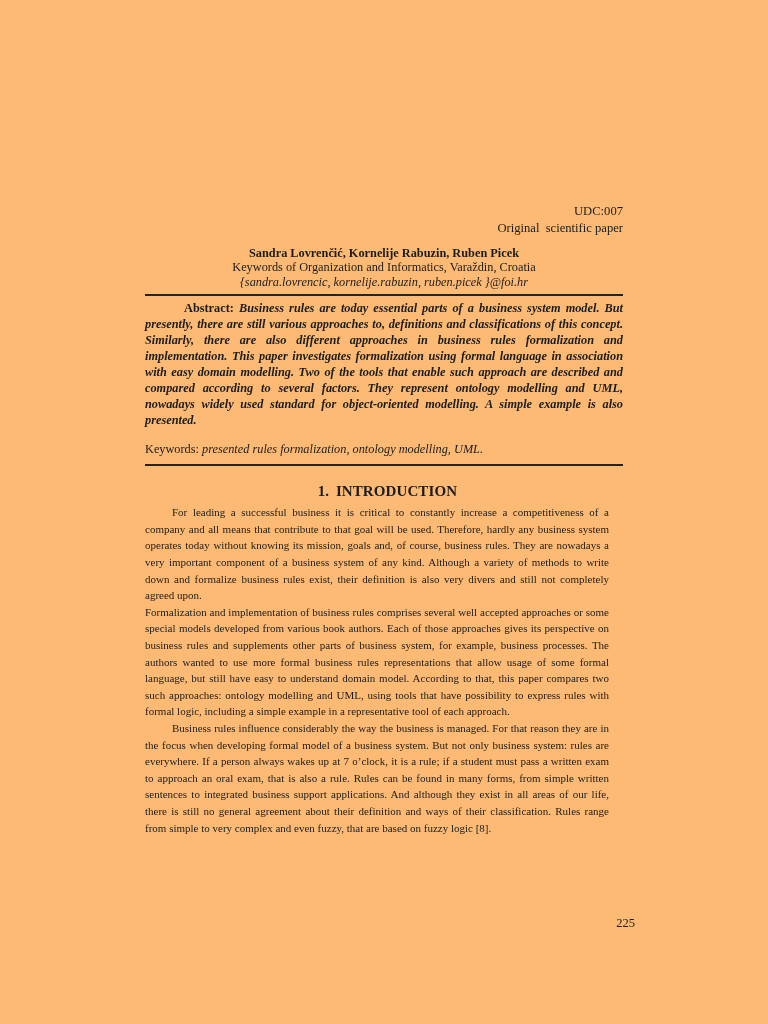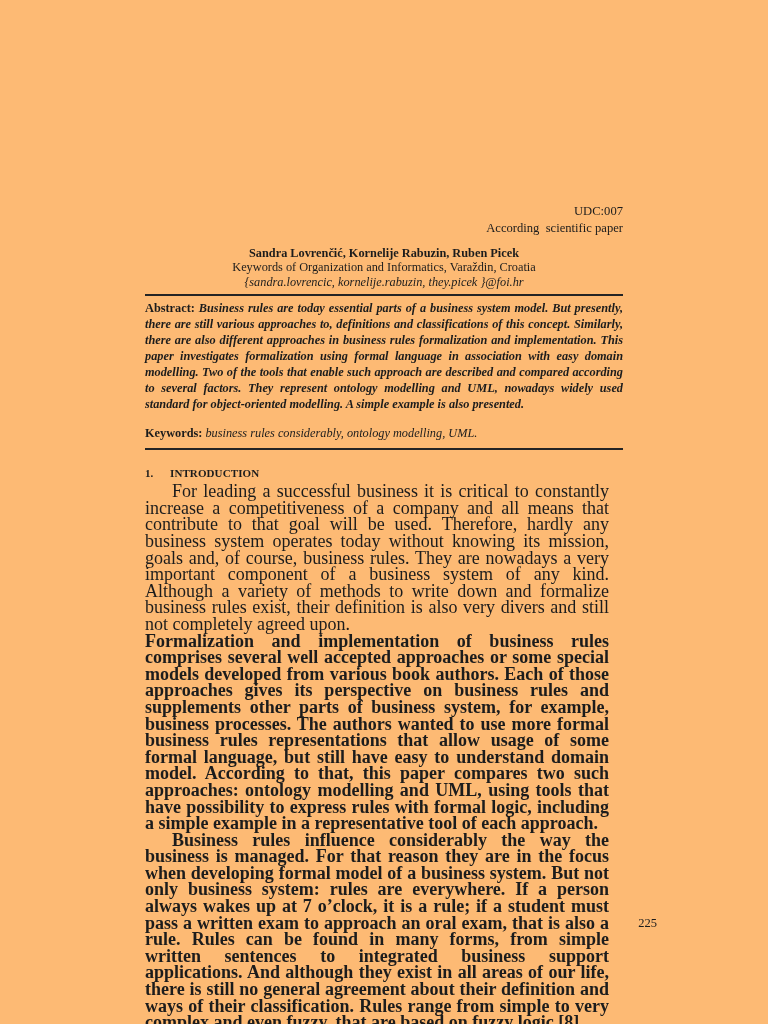--- a/index.html
+++ b/index.html
@@ -48,72 +48,73 @@
     border-bottom: 2px solid #242424;
     padding: 4px 0 7px 0;
   }
   .abstract-par {
     font-size: 12.3px;
     line-height: 16px;
     text-align: justify;
     font-weight: bold;
     font-style: italic;
   }
-  .abstract-par .label { font-style: normal; }
+  .abstract-par .label { font-style: normal; margin-left: 39px; }
   .keywords-par {
     margin-top: 13px;
     font-size: 12.3px;
     line-height: 16px;
   }
-  .keywords-par .label { font-weight: bold; }
+  .keywords-par .label { font-weight: normal; }
   .keywords-par .kw-text { font-style: italic; }
   .section-heading {
     margin-top: 17px;
-    font-size: 11px;
+    font-size: 15px;
     font-weight: bold;
     letter-spacing: 0.1px;
+    text-align: center;
   }
   .section-heading .num { display: inline-block; width: 25px; }
   .para {
     margin: 4px 14px 0 0;
-    font-size: 18px;
+    font-size: 11px;
     line-height: 16.6px;
     text-align: justify;
   }
-  .para + .para { margin-top: 0; font-weight: bold; }
+  .para + .para { margin-top: 0; }
   .para.indent { text-indent: 27px; }
   .page-number {
     position: absolute;
     top: 915px;
-    right: 131px;
+    right: 153px;
     font-size: 12.5px;
     line-height: 16px;
   }
 </style>
 </head>
 <body>
 
 <div class="page">
   <div class="content">
 
     <div class="header-right">
       <div>UDC:007</div>
-      <div class="prewrap">According  scientific paper</div>
+      <div class="prewrap">Original  scientific paper</div>
     </div>
 
 
     <div class="byline">
       <div class="authors">Sandra Lovrenčić, Kornelije Rabuzin, Ruben Picek</div>
       <div>Keywords of Organization and Informatics, Varaždin, Croatia</div>
-      <div class="email">{sandra.lovrencic, kornelije.rabuzin, they.picek }@foi.hr</div>
+      <div class="email">{sandra.lovrencic, kornelije.rabuzin, ruben.picek }@foi.hr</div>
     </div>
 
     <div class="abstract-block">
       <div class="abstract-par"><span class="label">Abstract:</span> <span>Business rules are today essential parts of a business system model. But presently, there are still various approaches to, definitions and classifications of this concept. Similarly, there are also different approaches in business rules formalization and implementation. This paper investigates formalization using formal language in association with easy domain modelling. Two of the tools that enable such approach are described and compared according to several factors. They represent ontology modelling and UML, nowadays widely used standard for object-oriented modelling. A simple example is also presented.</span></div>
-      <div class="keywords-par"><span class="label">Keywords:</span> <span class="kw-text">business rules considerably, ontology modelling, UML.</span></div>
+      <div class="keywords-par"><span class="label">Keywords:</span> <span class="kw-text">presented rules formalization, ontology modelling, UML.</span></div>
     </div>
 
     <div class="section-heading"><span class="num">1.</span><span>INTRODUCTION</span></div>
     <div class="para indent">For leading a successful business it is critical to constantly increase a competitiveness of a company and all means that contribute to that goal will be used. Therefore, hardly any business system operates today without knowing its mission, goals and, of course, business rules. They are nowadays a very important component of a business system of any kind. Although a variety of methods to write down and formalize business rules exist, their definition is also very divers and still not completely agreed upon.</div>
     <div class="para">Formalization and implementation of business rules comprises several well accepted approaches or some special models developed from various book authors. Each of those approaches gives its perspective on business rules and supplements other parts of business system, for example, business processes. The authors wanted to use more formal business rules representations that allow usage of some formal language, but still have easy to understand domain model. According to that, this paper compares two such approaches: ontology modelling and UML, using tools that have possibility to express rules with formal logic, including a simple example in a representative tool of each approach.</div>
 
     <div class="para indent">Business rules influence considerably the way the business is managed. For that reason they are in the focus when developing formal model of a business system. But not only business system: rules are everywhere. If a person always wakes up at 7 o’clock, it is a rule; if a student must pass a written exam to approach an oral exam, that is also a rule. Rules can be found in many forms, from simple written sentences to integrated business support applications. And although they exist in all areas of our life, there is still no general agreement about their definition and ways of their classification. Rules range from simple to very complex and even fuzzy, that are based on fuzzy logic [8].</div>
 
   </div>
 

